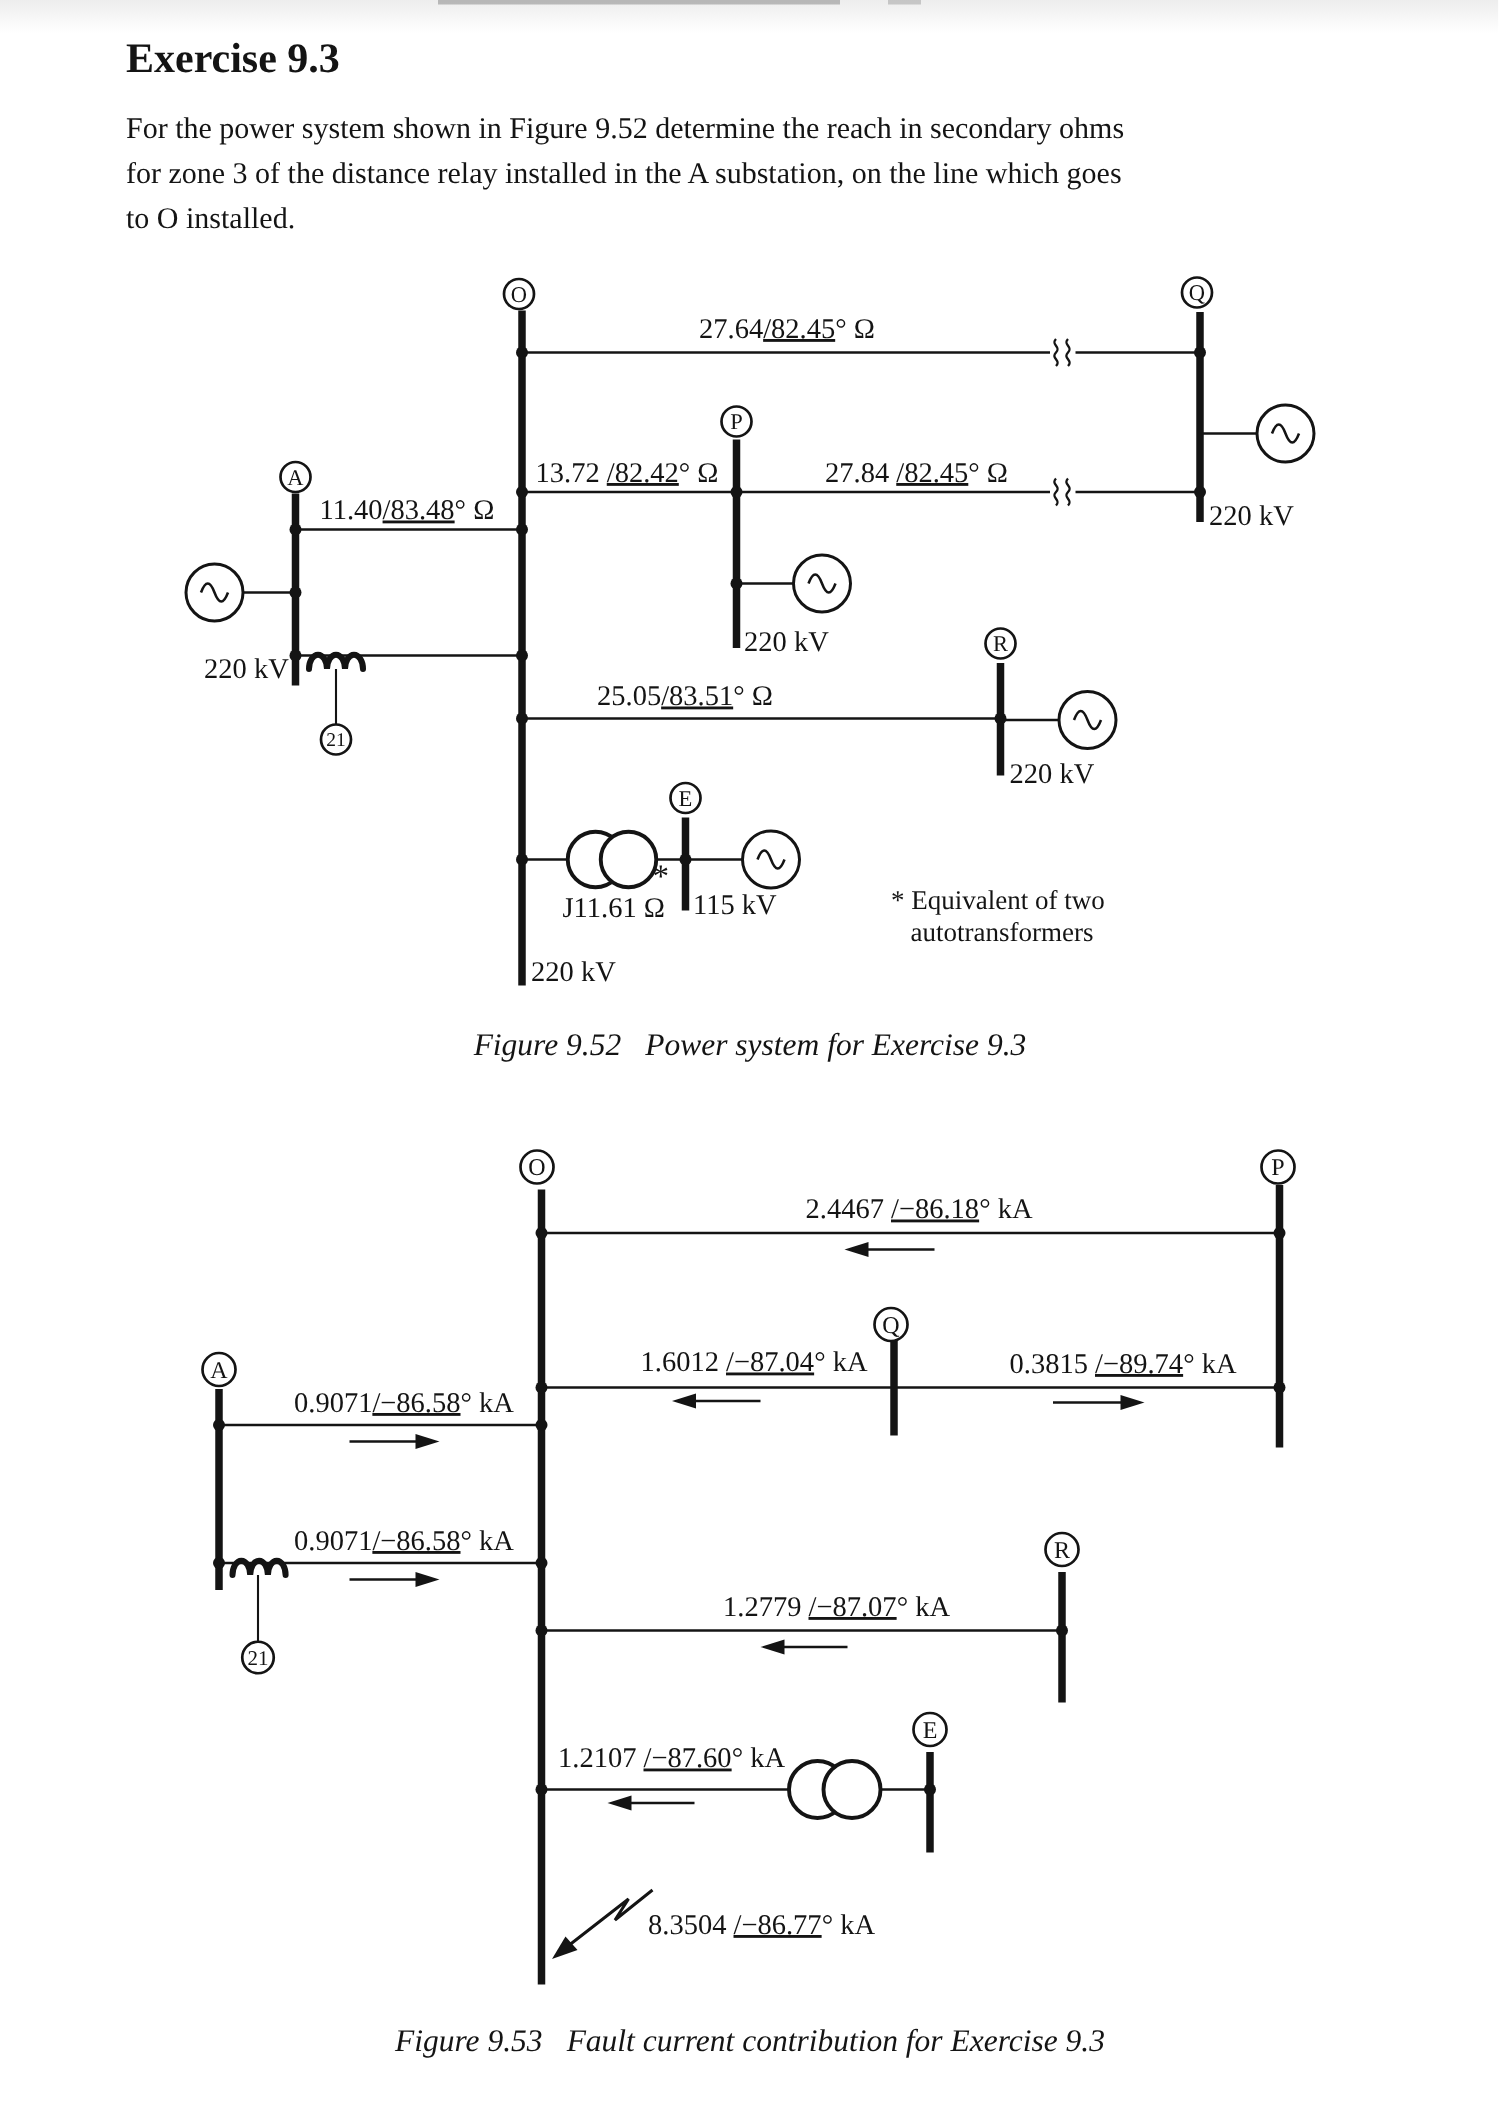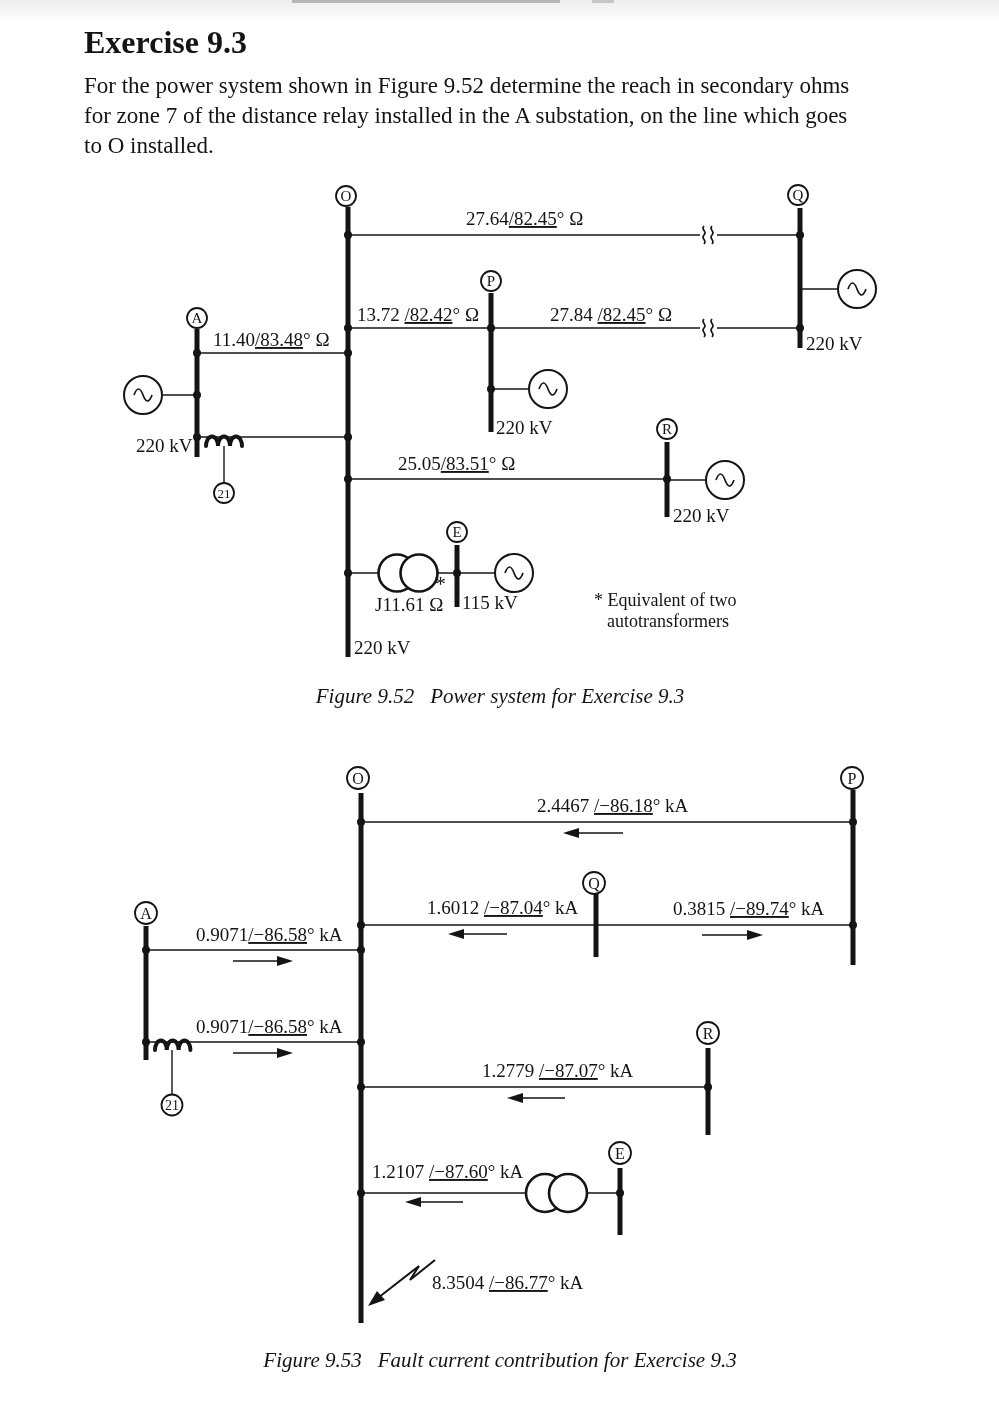--- a/index.html
+++ b/index.html
@@ -3,22 +3,22 @@
 <meta charset="utf-8">
 <style>
   html,body{margin:0;padding:0;background:#fff;}
   .page{position:relative;width:999px;height:1408px;background:#ffffff;overflow:hidden;
         font-family:"Liberation Serif","DejaVu Serif",serif;color:#141414;}
   .top-fade{position:absolute;left:0;top:0;width:999px;height:22px;
         background:linear-gradient(#ededed,#ffffff);}
   .top-artifact{position:absolute;background:#8a8a8a;opacity:.55;height:3px;top:0;}
   .ta1{left:292px;width:268px;}
   .ta2{left:592px;width:22px;opacity:.4;}
-  h1.title{position:absolute;left:84px;top:24px;margin:0;font-size:32px;font-weight:bold;}
-  .bodytext{position:absolute;left:84px;top:71px;font-size:23px;line-height:30px;white-space:nowrap;}
+  h1.title{position:absolute;left:84px;top:24px;margin:0;font-size:28px;font-weight:bold;}
+  .bodytext{position:absolute;left:84px;top:71px;font-size:20px;line-height:30px;white-space:nowrap;}
   .bodytext span{display:block;}
   svg{position:absolute;left:0;top:0;}
   svg text{font-family:"Liberation Serif","DejaVu Serif",serif;fill:#141414;}
   .lbl{font-size:19px;}
   .note{font-size:18px;}
   .kv{font-size:19px;}
   .busletter{font-size:15px;text-anchor:middle;}
   .busletter2{font-size:16px;text-anchor:middle;}
   .relaynum{font-size:13px;text-anchor:middle;}
   .relaynum2{font-size:14px;text-anchor:middle;}
@@ -42,21 +42,21 @@
 <body>
 
 <div class="page">
   <div class="top-fade"></div>
   <div class="top-artifact ta1"></div>
   <div class="top-artifact ta2"></div>
 
   <h1 class="title">Exercise 9.3</h1>
   <div class="bodytext">
     <span>For the power system shown in Figure 9.52 determine the reach in secondary ohms</span>
-    <span>for zone 7 of the distance relay installed in the A substation, on the line which goes</span>
+    <span>for zone 3 of the distance relay installed in the A substation, on the line which goes</span>
     <span>to O installed.</span>
   </div>
 
   <svg width="999" height="1408" viewBox="0 0 999 1408">
 
     <g>
 
       <line class="wire" x1="348" y1="235" x2="800" y2="235"></line>
       <line class="wire" x1="348" y1="328" x2="800" y2="328"></line>
       <line class="wire" x1="197" y1="353" x2="348" y2="353"></line>

